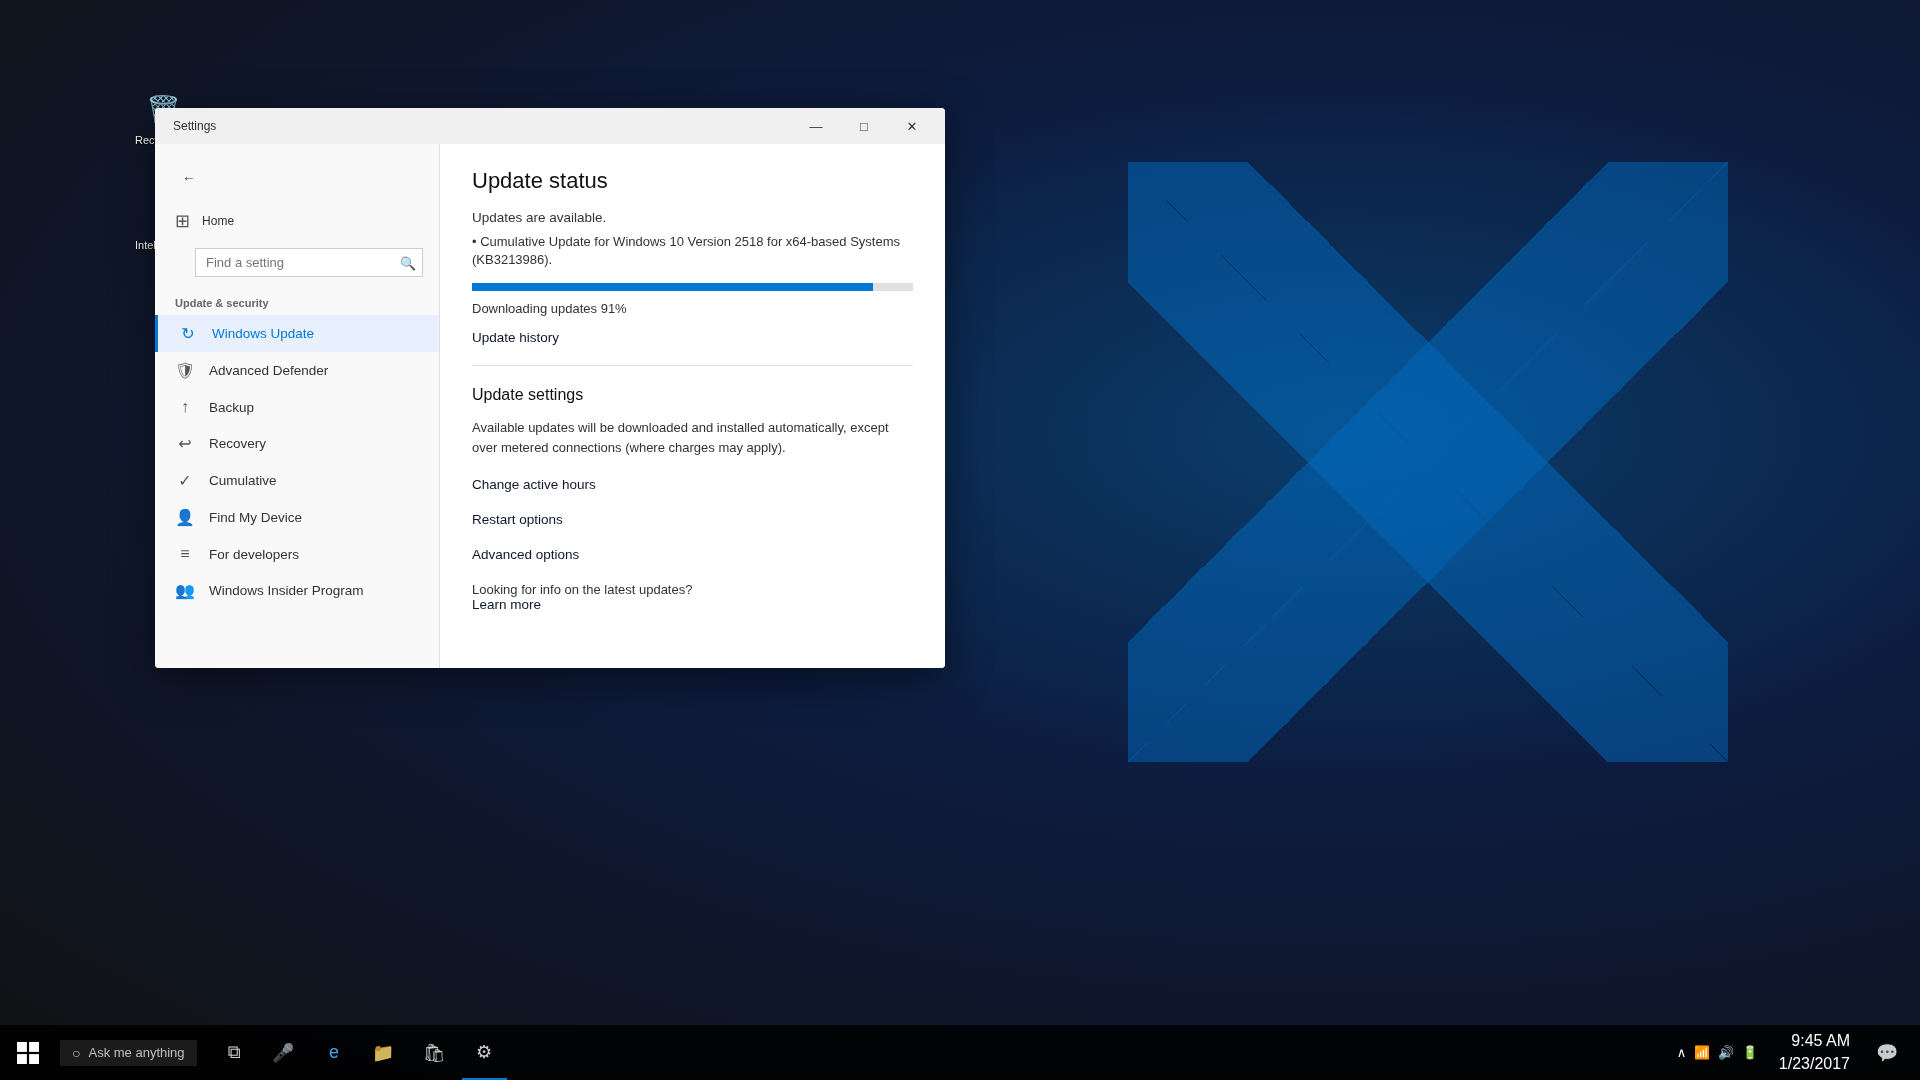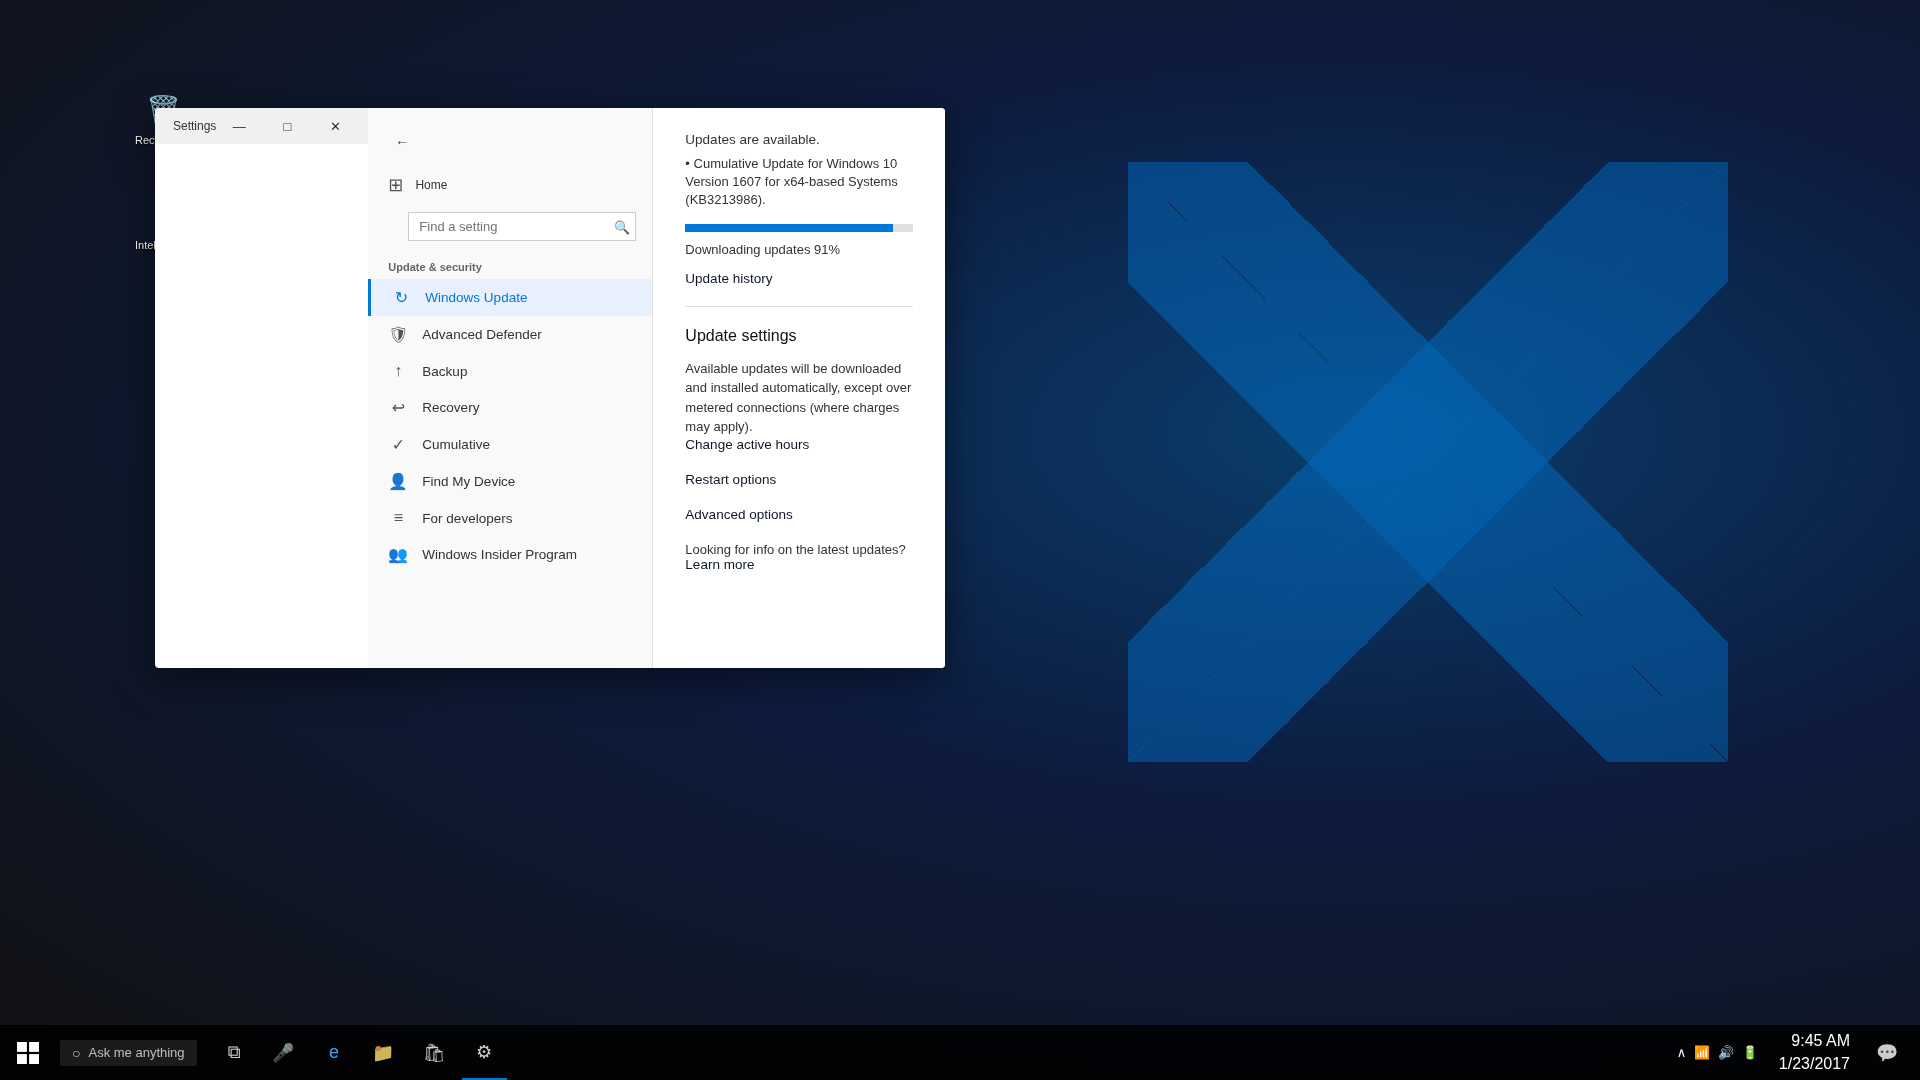--- a/index.html
+++ b/index.html
@@ -161,20 +161,21 @@
     .window {
       position: absolute;
       top: 108px;
       left: 155px;
       width: 790px;
       height: 560px;
       background: white;
       border-radius: 4px;
       box-shadow: 0 10px 40px rgba(0,0,0,0.5);
       display: flex;
+      flex-direction: column;
       overflow: hidden;
     }
 
     .window-titlebar {
       height: 36px;
       background: #f0f0f0;
       display: flex;
       align-items: center;
       padding: 0 10px;
       flex-shrink: 0;
@@ -383,20 +384,21 @@
     .settings-title {
       font-size: 16px;
       font-weight: 300;
       color: #111;
       margin-bottom: 14px;
     }
 
     .settings-desc {
       font-size: 13px;
       color: #333;
+      margin-bottom: 20px;
       line-height: 1.5;
     }
 
     .bottom-info {
       font-size: 13px;
       color: #333;
       margin-top: 10px;
     }
   </style>
 </head>
@@ -472,24 +474,25 @@
         <span class="nav-icon">≡</span>
         <span>For developers</span>
       </div>
       <div class="nav-item">
         <span class="nav-icon">👥</span>
         <span>Windows Insider Program</span>
       </div>
     </div>
 
     <div class="main-content">
+      <h1 class="section-title">Update status</h1>
 
       <p class="status-text">Updates are available.</p>
 
-      <p class="update-detail">• Cumulative Update for Windows 10 Version 1607 for x64-based Systems (KB3213986).</p>
+      <p class="update-detail">• Cumulative Update for Windows 10 Version 2518 for x64-based Systems (KB3213986).</p>
 
       <div class="progress-bar-container">
         <div class="progress-bar-fill" style="width: 91%"></div>
       </div>
 
       <p class="download-status">Downloading updates 91%</p>
 
       <a class="link-btn">Update history</a>
 
       <div class="divider"></div>

